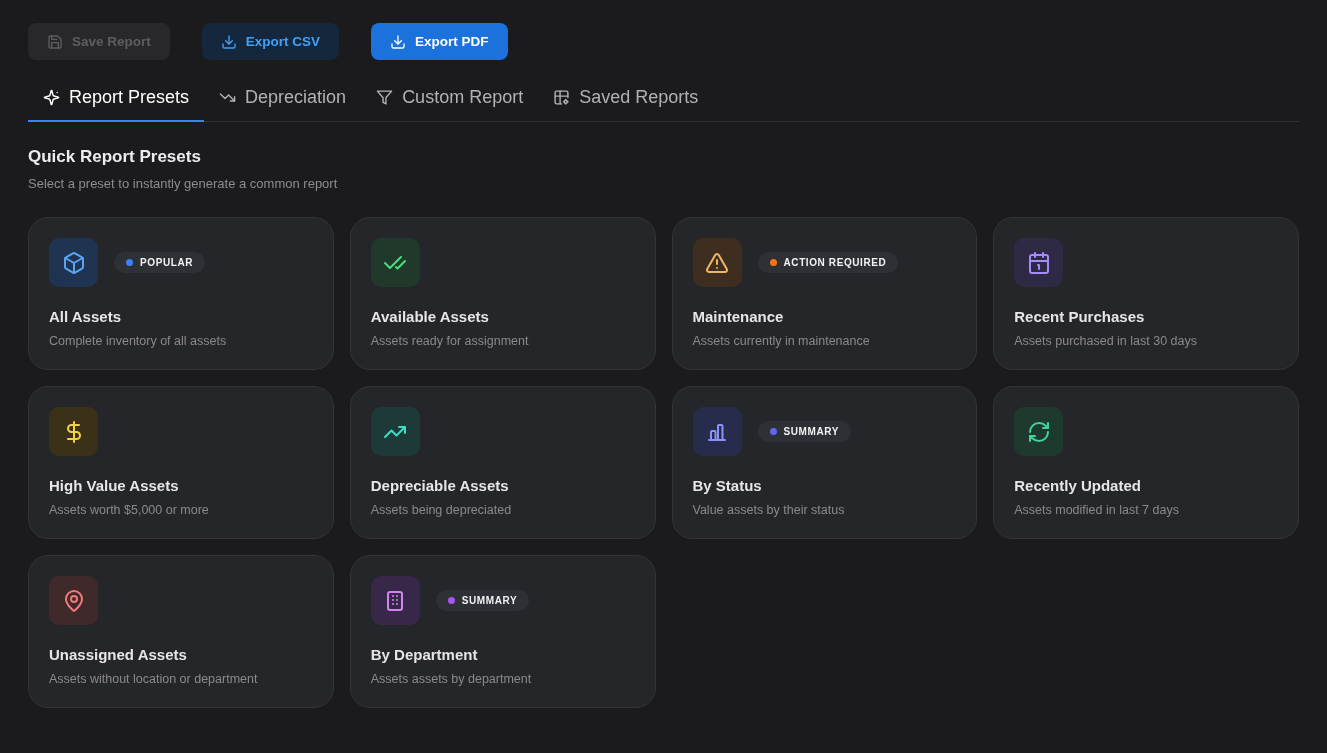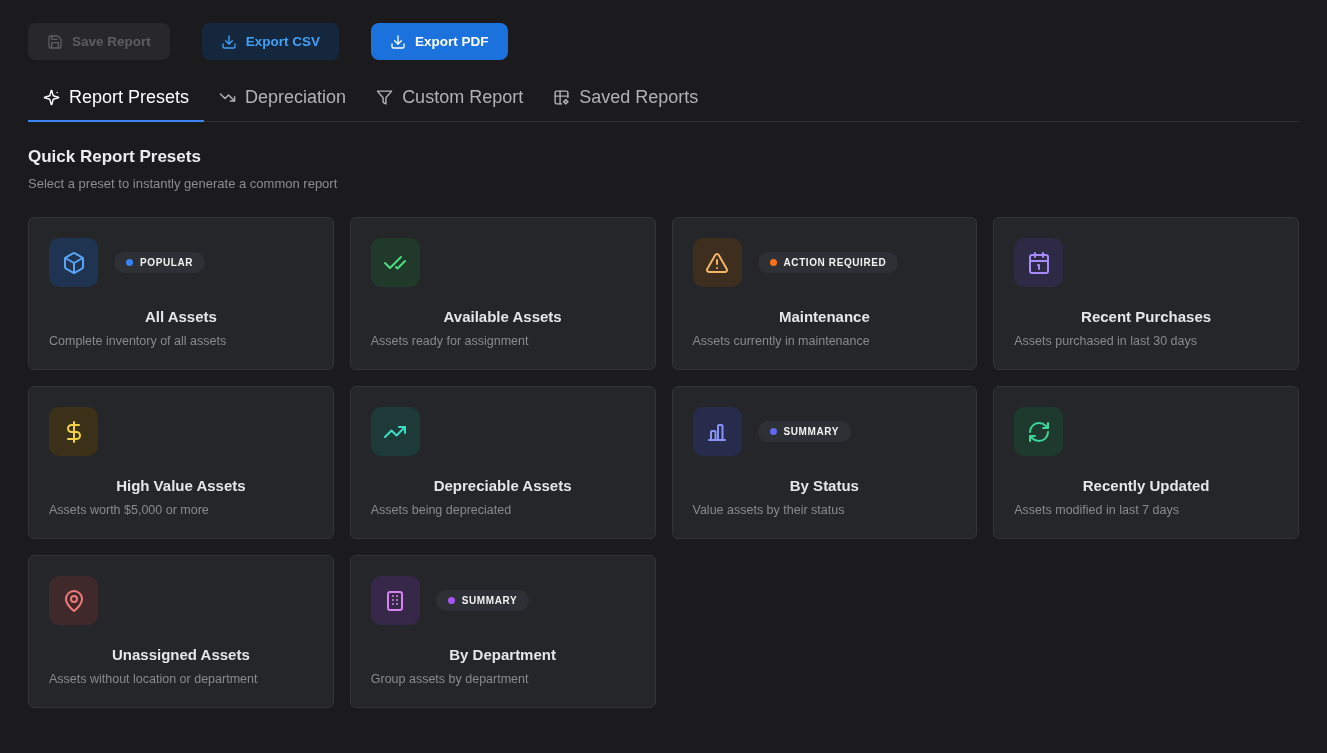--- a/index.html
+++ b/index.html
@@ -33,31 +33,31 @@
   .tab.active { color:#ffffff; }
   .tab.active::after { content:""; position:absolute; left:0; right:0; bottom:-1px;
          height:2px; background:#3b82f6; }
 
   
   .section-title { margin-top:25px; font-size:17px; font-weight:700; color:#ececee; }
   .section-subtitle { margin-top:9px; font-size:13px; color:#8d8d90; }
 
   
   .grid { margin-top:26px; display:grid; grid-template-columns:repeat(4,1fr); gap:16px; }
-  .card { background:#252629; border:1px solid #333438; border-radius:6px;
+  .card { background:#252629; border:1px solid #333438; border-radius:20px;
           padding:20px; height:153px; cursor:pointer; }
   .card-top { display:flex; align-items:center; }
   .icon-sq { width:49px; height:49px; border-radius:10px; display:flex;
              align-items:center; justify-content:center; flex:0 0 auto; }
   .icon-sq svg { width:24px; height:24px; }
   .badge { display:flex; align-items:center; gap:7px; margin-left:16px;
            background:#2d3034; border-radius:999px; padding:5px 12px; }
   .badge-dot { width:7px; height:7px; border-radius:50%; }
   .badge-label { font-size:10px; font-weight:700; letter-spacing:.6px; color:#f2f2f2; }
-  .card-title { margin-top:21px; font-size:15px; font-weight:700; color:#e6e6e8;text-align:center; }
+  .card-title { margin-top:21px; font-size:15px; font-weight:700; color:#e6e6e8; }
   .card-desc { margin-top:9px; font-size:12.5px; color:#8a8a8d; }
 </style>
 </head>
 <body>
 
 <div class="page">
 
   <div class="header-row">
     <div class="header-buttons">
       <button class="btn btn-save">
@@ -283,16 +283,16 @@
               <rect x="5" y="3" width="14" height="18" rx="2"></rect>
               <path d="M10 7h.01M14 7h.01M10 11h.01M14 11h.01M10 15h.01M14 15h.01"></path>
             </svg>
           </div>
     <div class="badge">
             <span class="badge-dot" style="background: rgb(168, 85, 247);"></span>
             <span class="badge-label">SUMMARY</span>
           </div>
         </div>
     <div class="card-title">By Department</div>
-    <div class="card-desc">Group assets by department</div>
+    <div class="card-desc">Assets assets by department</div>
   </div>
 </div>
 </div>
 
 </body></html>

